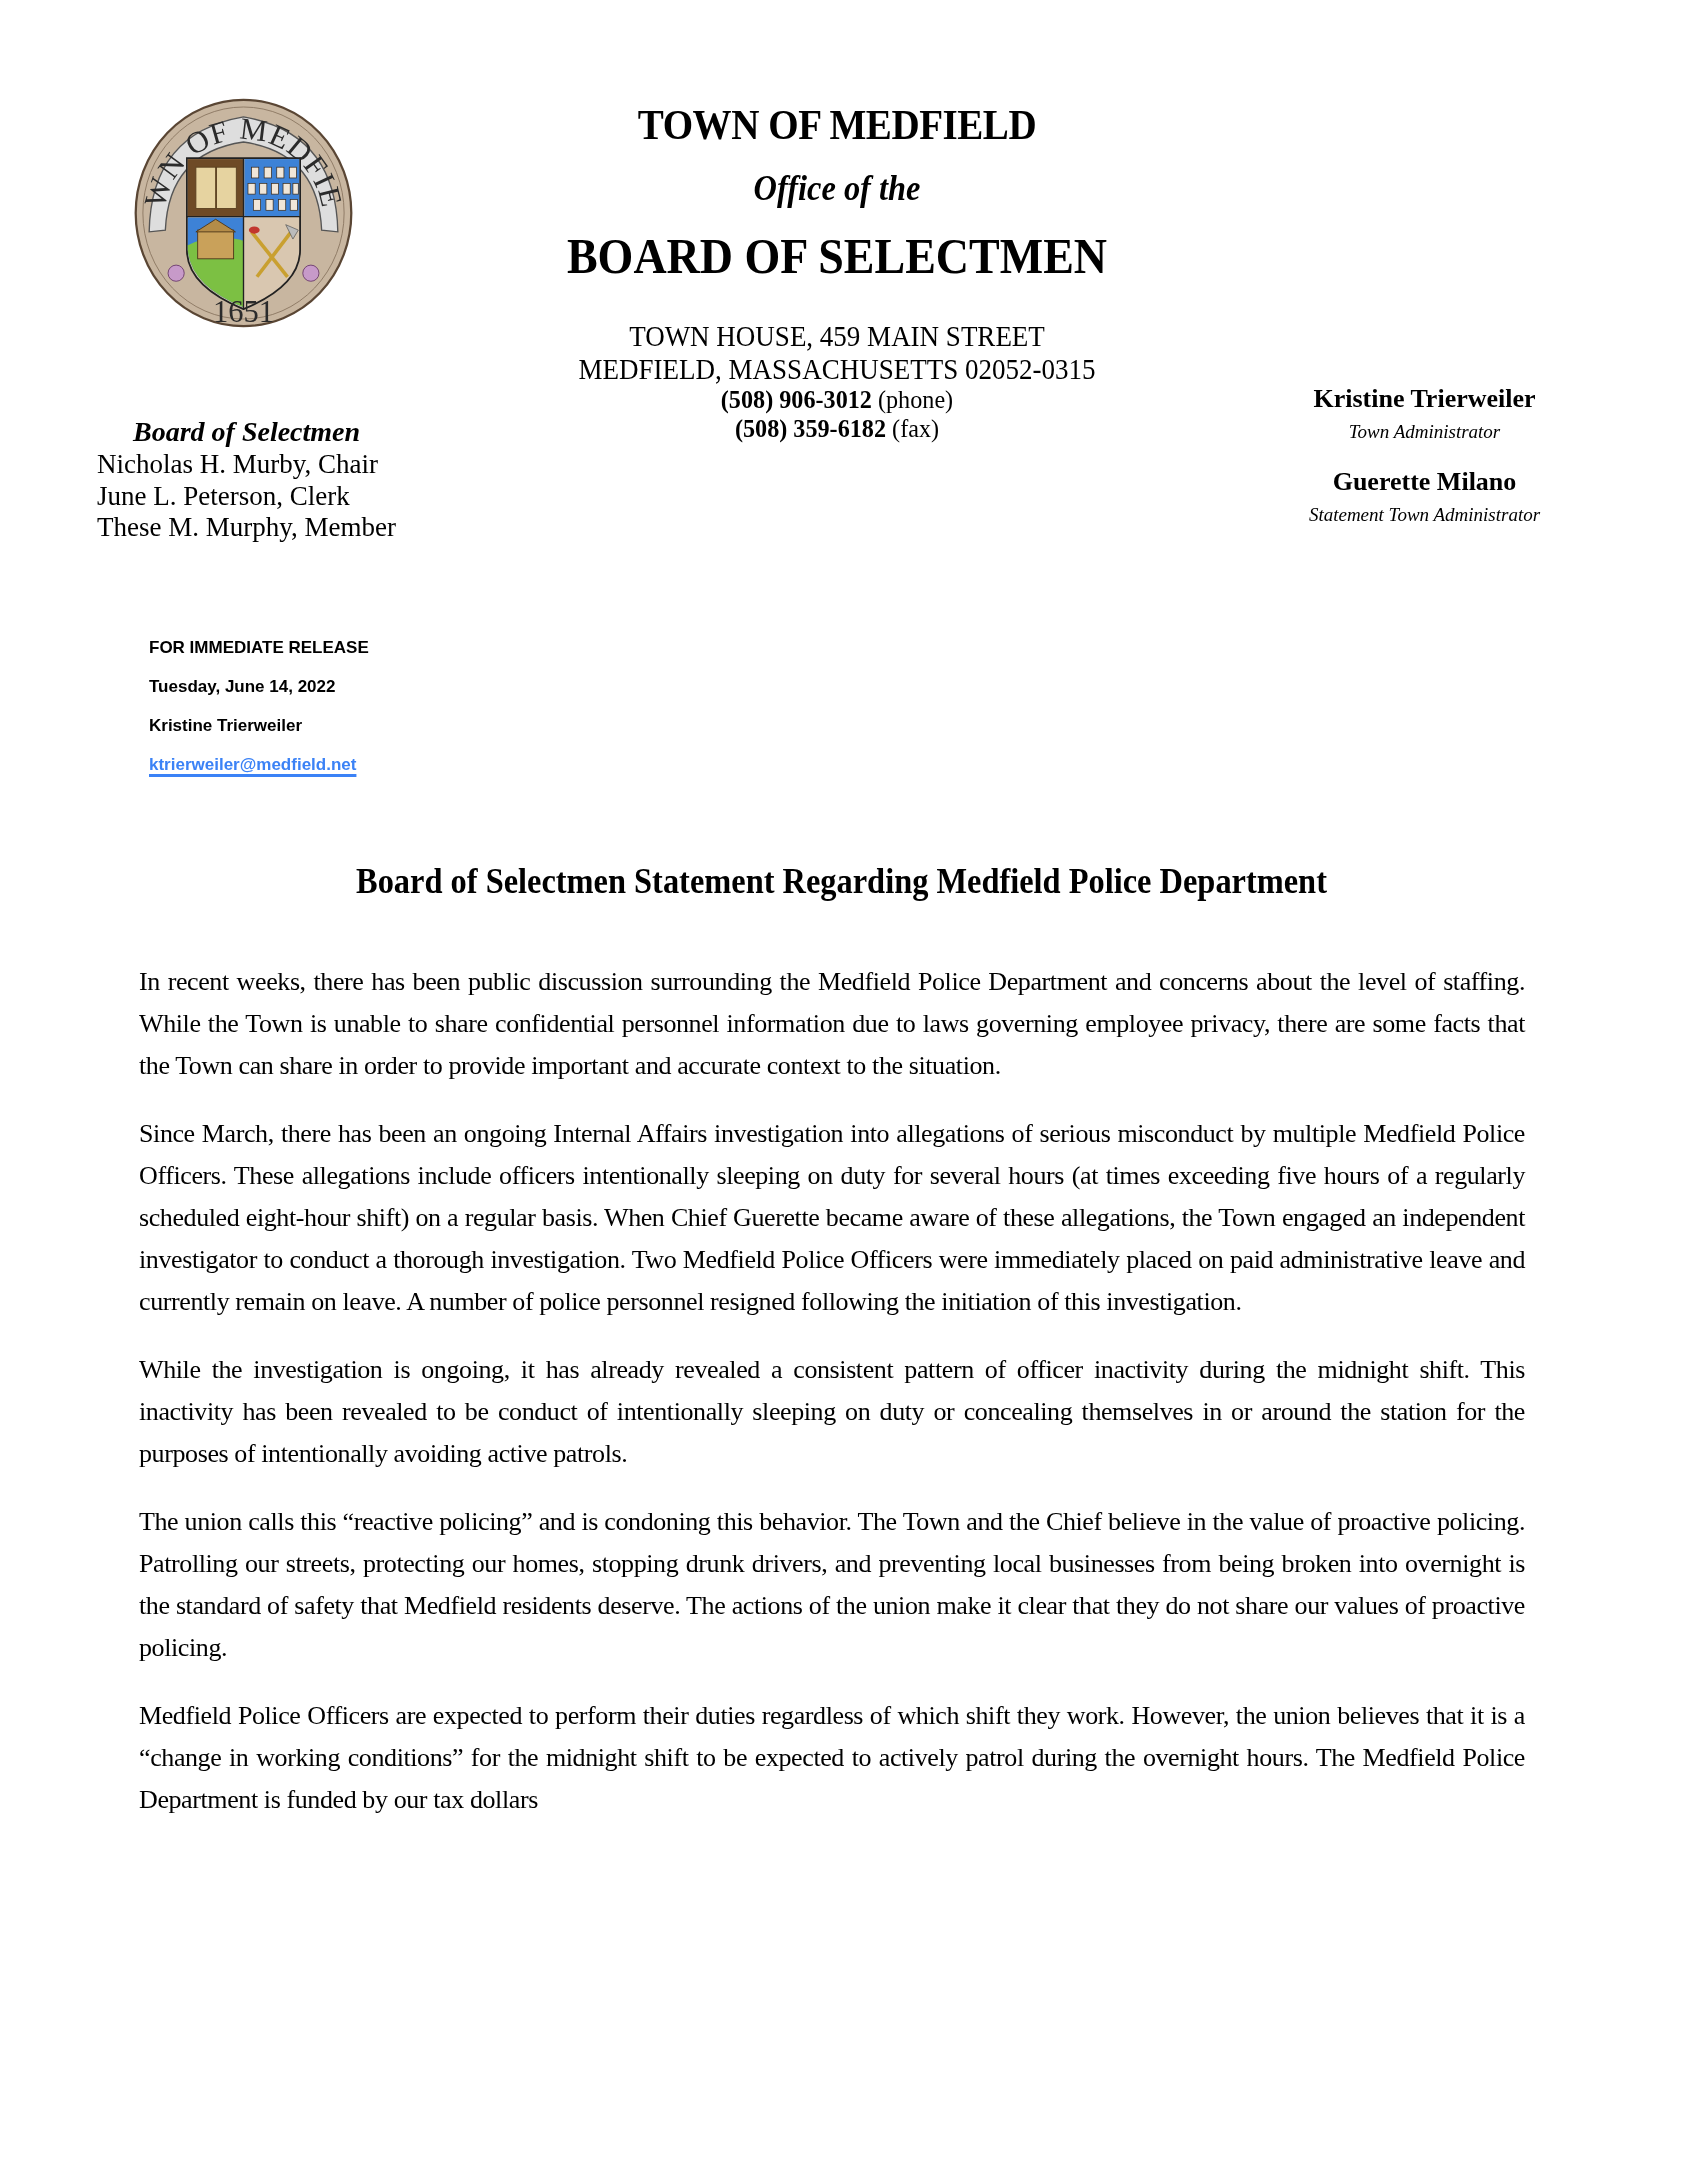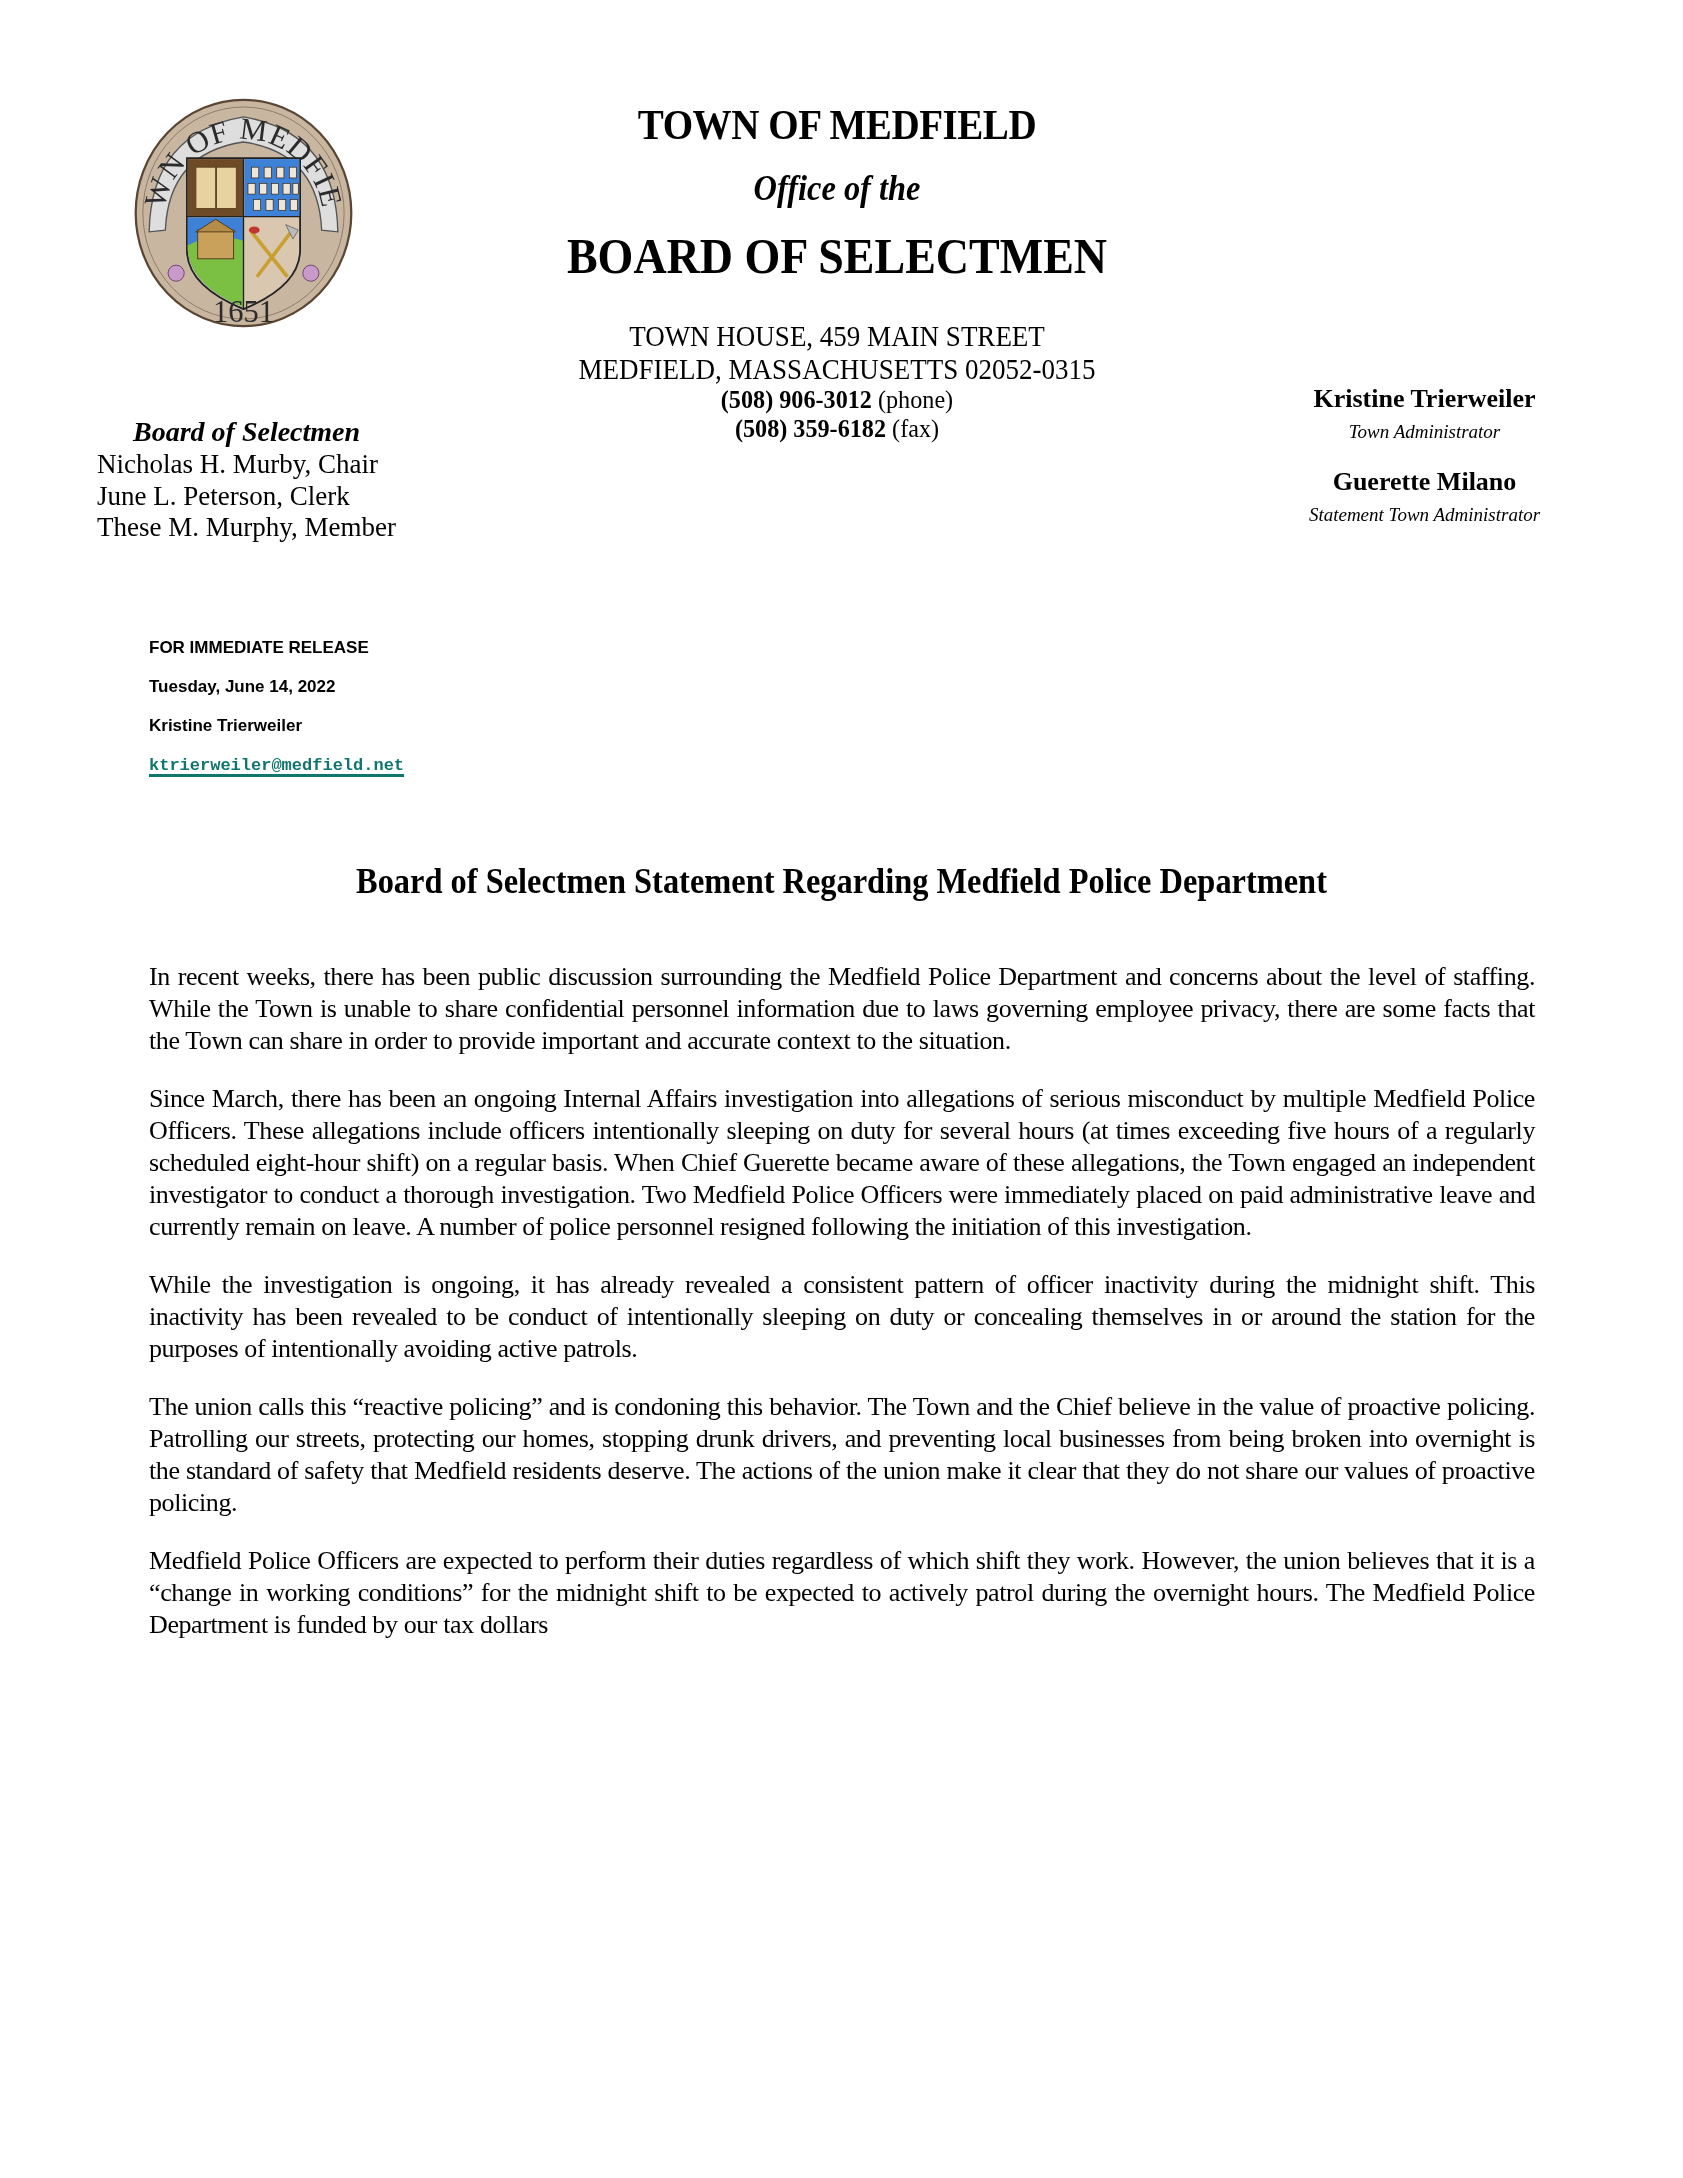--- a/index.html
+++ b/index.html
@@ -17,25 +17,25 @@
 
   .left-block { left: 97px; top: 416px; font-size: 27px; line-height: 31.5px; }
   .left-block .lb-title { font-weight: bold; font-style: italic; padding-left: 36px; font-size: 28px; margin-bottom: 1.8px; }
 
   .right-block { left: 1251px; width: 347px; top: 382px; text-align: center; }
   .rb-name { font-weight: bold; font-size: 26px; line-height: 34px; }
   .rb-role { font-style: italic; font-size: 19px; line-height: 31px; }
   .rb-gap { height: 18px; }
 
   .release { left: 149px; top: 628px; font-family: "Liberation Sans", sans-serif; font-weight: bold; font-size: 17px; line-height: 39px; }
-  .release a { color: #0f766e; text-decoration: underline; text-decoration-thickness: 2.7px; text-underline-offset: 3.6px; font-family: Liberation Mono, monospace; }
+  .release a { color: #3b82f6; text-decoration: underline; text-decoration-thickness: 2.7px; text-underline-offset: 3.6px; }
 
   .title { left: 144px; width: 1395px; top: 860px; text-align: center; font-size: 36px; font-weight: bold; transform: scaleX(0.9); transform-origin: center; }
 
-  .body-text { left: 149px; width: 1386px; top: 961px; font-family: "Liberation Serif", serif; font-size: 26px; line-height: 32px; text-align: justify; letter-spacing: -0.4px; word-spacing: 0px; }
+  .body-text { left: 139px; width: 1386px; top: 961px; font-family: "Liberation Serif", serif; font-size: 26px; line-height: 42px; text-align: justify; letter-spacing: -0.4px; word-spacing: 0px; }
   .body-text p { margin: 0 0 26px 0; }
 
   .seal { left: 133px; top: 97px; width: 221px; height: 232px; }
 </style>
 </head>
 <body>
 
 <div class="abs seal">
   <svg width="221" height="232" viewBox="0 0 246 258" xmlns="http://www.w3.org/2000/svg">
     <defs>

